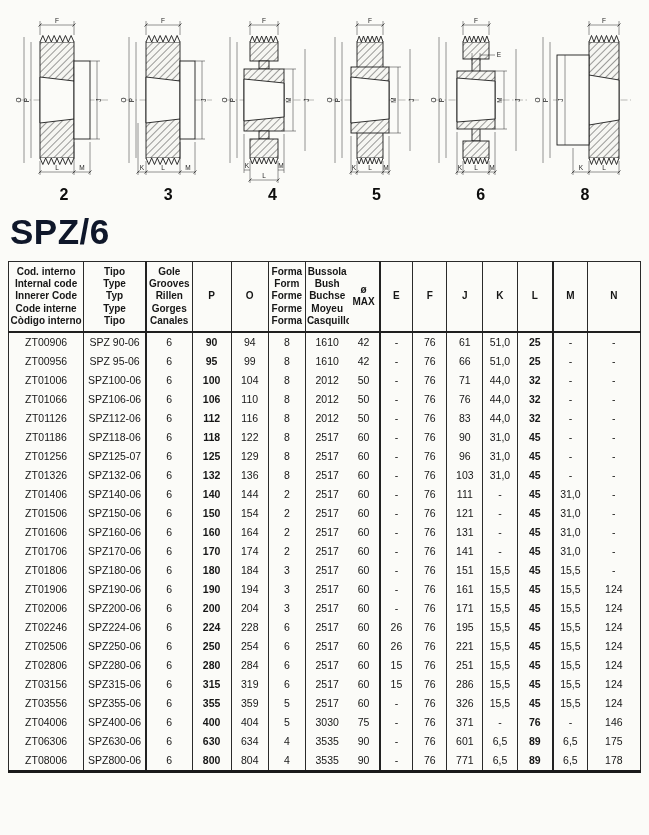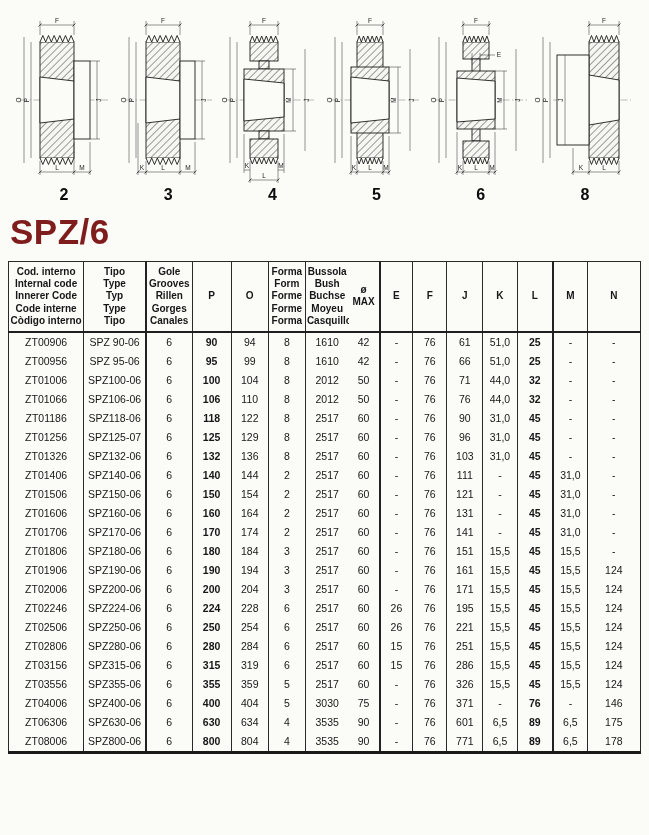--- a/index.html
+++ b/index.html
@@ -18,21 +18,21 @@
     font-weight:bold;font-size:16px;margin-top:1px;color:#0c0c0c;
   }
   .dl{font-size:6.5px;fill:#1c1c1c;font-family:"Liberation Sans",sans-serif;}
   .dim{stroke:#3a3a3a;stroke-width:.55;fill:none;}
   .tk{stroke:#2e2e2e;stroke-width:.8;fill:none;}
   .cl{stroke:#6a6a6a;stroke-width:.45;stroke-dasharray:7 2.5 1.5 2.5;}
   .ol{stroke:#1b1b1b;stroke-width:.9;}
   
   h1.title{
     margin:10px 0 12px 10px;font-size:35px;line-height:1;
-    font-weight:bold;letter-spacing:.5px;color:#7f1d1d;
+    font-weight:bold;letter-spacing:.5px;color:#0f172a;
   }
   
   table.spec{
     border-collapse:collapse;table-layout:fixed;width:633px;margin:4px 8px;
     border:1.5px solid #2a2a2a;border-bottom:3px solid #1a1a1a;
   }
   table.spec th,table.spec td{
     border-right:1px solid #2a2a2a;text-align:center;vertical-align:middle;
     padding:0 1px;overflow:hidden;
   }
@@ -452,20 +452,37 @@
           <td class="c7 thick-r">50</td>
           <td class="c8">-</td>
           <td class="c9">76</td>
           <td class="c10">76</td>
           <td class="c11">44,0</td>
           <td class="c12 thick-r">32</td>
           <td class="c13">-</td>
           <td class="c14">-</td>
         </tr>
         <tr>
+          <td class="c0">ZT01126</td>
+          <td class="c1 thick-r">SPZ112-06</td>
+          <td class="c2">6</td>
+          <td class="c3">112</td>
+          <td class="c4">116</td>
+          <td class="c5">8</td>
+          <td class="c6 no-r">2012</td>
+          <td class="c7 thick-r">50</td>
+          <td class="c8">-</td>
+          <td class="c9">76</td>
+          <td class="c10">83</td>
+          <td class="c11">44,0</td>
+          <td class="c12 thick-r">32</td>
+          <td class="c13">-</td>
+          <td class="c14">-</td>
+        </tr>
+        <tr>
           <td class="c0">ZT01186</td>
           <td class="c1 thick-r">SPZ118-06</td>
           <td class="c2">6</td>
           <td class="c3">118</td>
           <td class="c4">122</td>
           <td class="c5">8</td>
           <td class="c6 no-r">2517</td>
           <td class="c7 thick-r">60</td>
           <td class="c8">-</td>
           <td class="c9">76</td>

